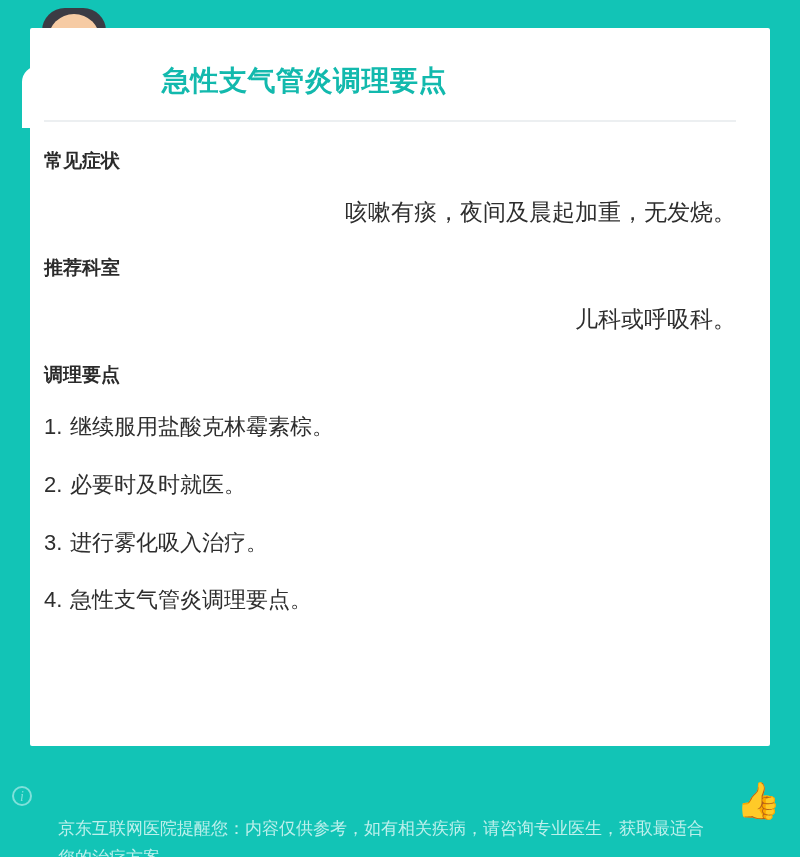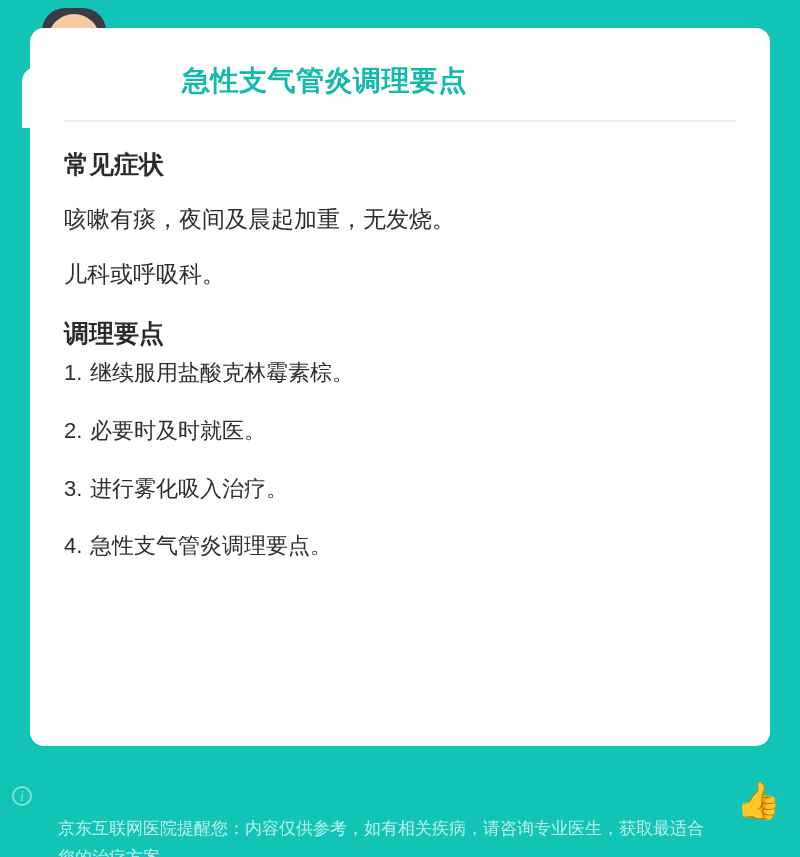--- a/index.html
+++ b/index.html
@@ -116,51 +116,52 @@
   }
 
   
   .card {
     position: absolute;
     left: 30px;
     top: 28px;
     width: 740px;
     height: 718px;
     background: #ffffff;
-    border-radius: 14px;
-    box-sizing: border-box;
-    padding: 28px 34px 0 34px;
+    border-radius: 2px;
+    box-sizing: border-box;
+    padding: 28px 34px 0 14px;
   }
   .title {
     color: #12b9ad;
     font-size: 28px;
     font-weight: bold;
     margin: 8px 0 0 118px;
     letter-spacing: 0.5px;
     line-height: 1.2;
   }
   .divider {
     margin: 22px 0 0 0;
     height: 2px;
     background: #eceff1;
   }
   .section-heading {
     color: #2b2b2b;
-    font-size: 25px;
+    font-size: 19px;
     font-weight: bold;
     margin: 26px 0 0 0;
   }
   .section-text {
     color: #2e2e2e;
     font-size: 23px;
     margin: 22px 0 0 0;
     line-height: 1.45;
+    text-align: right;
   }
   .list {
-    margin: 8px 0 0 0;
+    margin: 24px 0 0 0;
     padding: 0;
     list-style: none;
   }
   .list li {
     color: #2e2e2e;
     font-size: 22px;
     margin: 0 0 28px 0;
     line-height: 1.35;
   }
   .list li .num {
@@ -236,20 +237,21 @@
 
   <div class="card">
 
     <div class="title">急性支气管炎调理要点</div>
 
     <div class="divider"></div>
 
     <div class="section-heading">常见症状</div>
     <div class="section-text">咳嗽有痰，夜间及晨起加重，无发烧。</div>
 
+    <div class="section-heading">推荐科室</div>
     <div class="section-text">儿科或呼吸科。</div>
 
     <div class="section-heading">调理要点</div>
 
     <ul class="list">
       <li>
         <span class="num">1.</span><span>继续服用盐酸克林霉素棕。</span>
       </li>
       <li>
         <span class="num">2.</span><span>必要时及时就医。</span>

